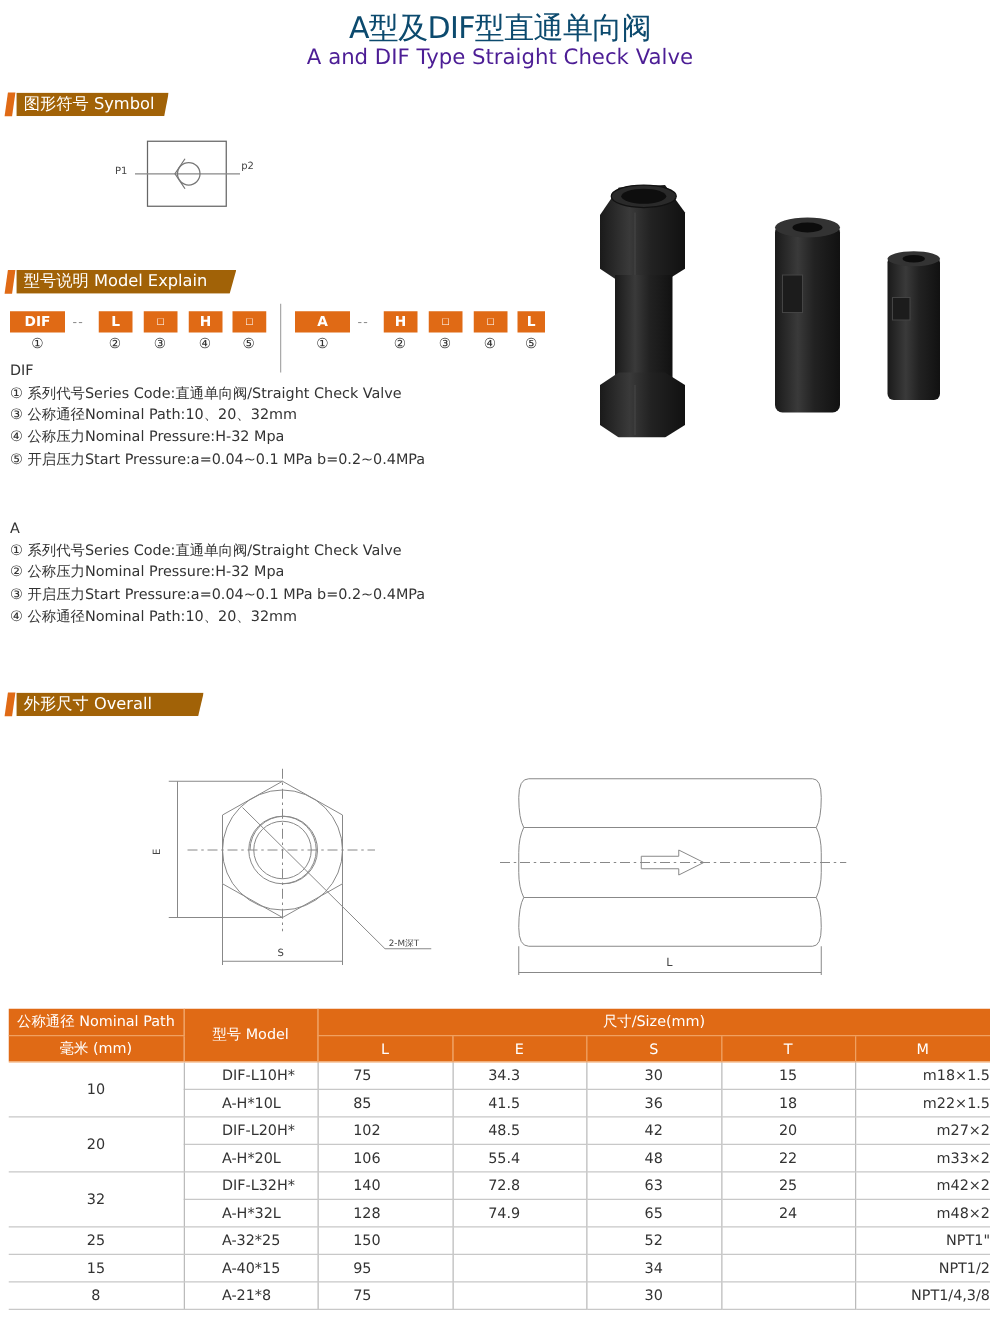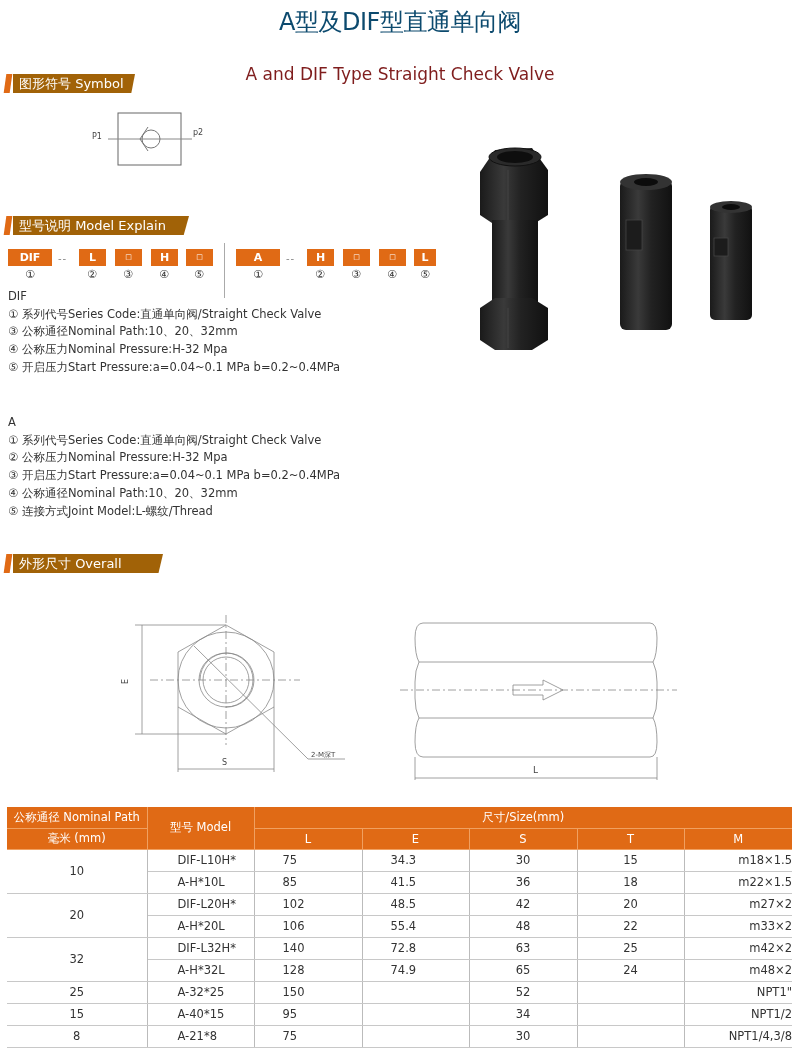--- a/index.html
+++ b/index.html
@@ -1,18 +1,18 @@
 <!DOCTYPE html>
 <html><head>
 <meta charset="utf-8">
 <style>
   * { box-sizing: border-box; margin: 0; padding: 0; }
   body { width: 800px; height: 1058px; background: #ffffff; font-family: "DejaVu Sans", "Liberation Sans", sans-serif; color: #333; position: relative; overflow: hidden; }
   .title-cn { position: absolute; top: 6px; left: 0; width: 800px; text-align: center; font-size: 24px; color: #0c4a6e; letter-spacing: -0.5px; }
-  .title-en { position: absolute; top: 36px; left: 0; width: 800px; text-align: center; font-size: 17px; color: #7f1d1d; margin-top: 28px; }
+  .title-en { position: absolute; top: 36px; left: 0; width: 800px; text-align: center; font-size: 17px; color: #4c1d95; }
   .sec-head { position: absolute; left: 5px; height: 19px; display: flex; align-items: stretch; }
   .sec-head .tab { width: 6px; background: #e06a15; transform: skewX(-8deg); margin-right: 2px; }
   .sec-head .bar { background: #a16207; color: #fff; font-size: 13px; line-height: 19px; padding: 0 8px 0 6px; clip-path: polygon(0 0, 100% 0, 97% 100%, 0 100%); }
   .symbol { position: absolute; left: 90px; top: 110px; width: 120px; height: 60px; }
   .code-box { position: absolute; height: 17px; background: #e06a15; color: #fff; font-size: 11px; font-weight: bold; text-align: center; line-height: 17px; }
   .code-box.small { font-size: 7px; font-weight: normal; }
   .code-dash { position: absolute; top: 4px; font-size: 10px; color: #888; letter-spacing: 1px; }
   .code-num { position: absolute; top: 268px; font-size: 11px; color: #333; text-align: center; width: 20px; }
   .divider-v { position: absolute; left: 224px; top: 243px; width: 1px; height: 55px; background: #aaa; }
   .desc { position: absolute; left: 8px; font-size: 11.5px; color: #333; line-height: 17.7px; }
@@ -91,21 +91,20 @@
   <div>④ 公称压力Nominal Pressure:H-32 Mpa</div>
   <div>⑤ 开启压力Start Pressure:a=0.04~0.1 MPa b=0.2~0.4MPa</div>
 </div>
 
 <div class="desc" style="top:414px;">
   <div class="head">A</div>
   <div>① 系列代号Series Code:直通单向阀/Straight Check Valve</div>
   <div>② 公称压力Nominal Pressure:H-32 Mpa</div>
   <div>③ 开启压力Start Pressure:a=0.04~0.1 MPa b=0.2~0.4MPa</div>
   <div>④ 公称通径Nominal Path:10、20、32mm</div>
-  <div>⑤ 连接方式Joint Model:L-螺纹/Thread</div>
 </div>
 
 <svg class="photo" viewBox="0 0 300 210">
   <defs>
     <linearGradient id="metal" x1="0" x2="1" y1="0" y2="0">
       <stop offset="0" stop-color="#1a1a1a"></stop>
       <stop offset="0.35" stop-color="#3a3a3a"></stop>
       <stop offset="0.6" stop-color="#222"></stop>
       <stop offset="1" stop-color="#111"></stop>
     </linearGradient>

